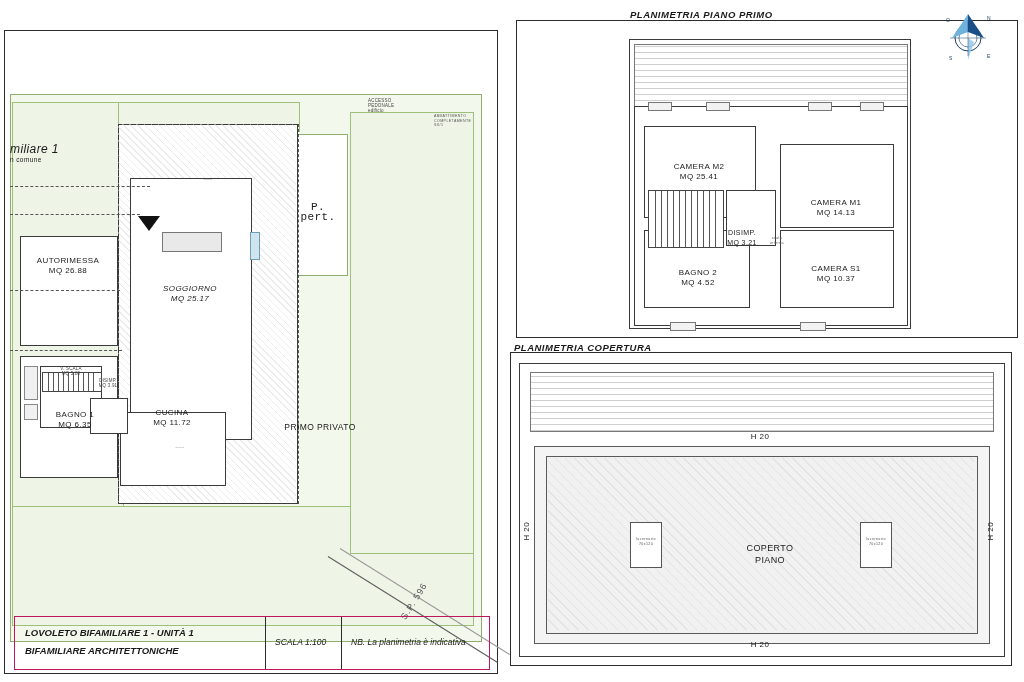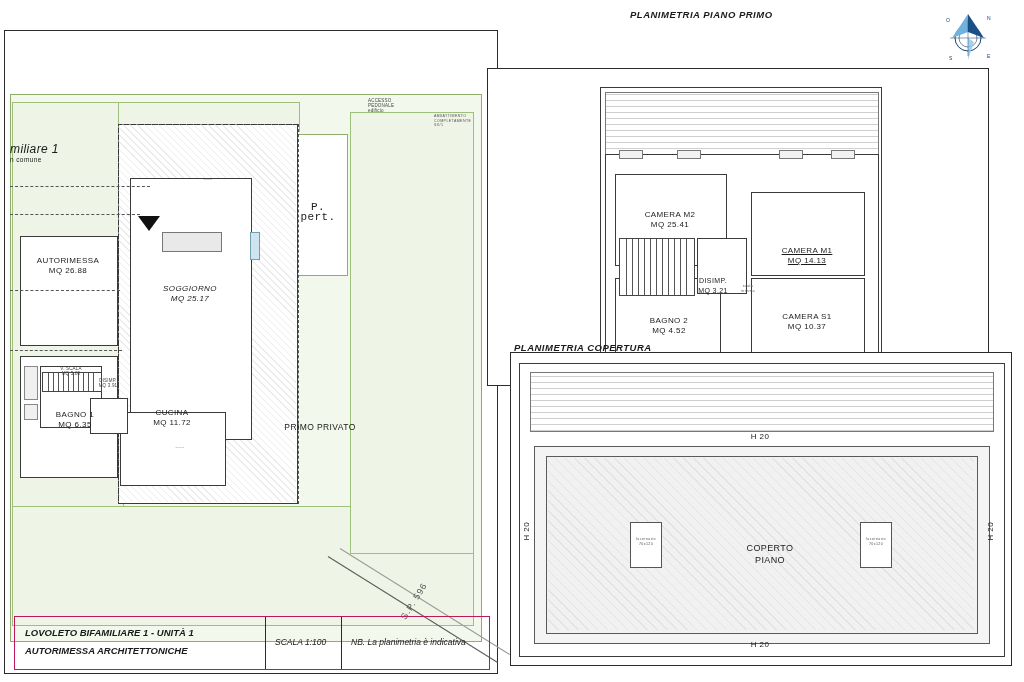--- a/index.html
+++ b/index.html
@@ -34,21 +34,21 @@
   .stair i{position:absolute;top:0;bottom:0;width:1px;background:#555;}
 
   
   #titleblock{left:14px;top:616px;width:474px;height:52px;border:1px solid #be185d;}
   #tb-sep1{left:250px;top:0;width:1px;height:52px;background:#2b2b2b;position:absolute;}
   #tb-sep2{left:326px;top:0;width:1px;height:52px;background:#2b2b2b;position:absolute;}
   .tb-t{position:absolute;font-style:italic;font-weight:bold;font-size:9.5px;}
   .tb-n{position:absolute;font-style:italic;font-size:8.5px;}
 
   
-  #pp{left:487px;top:20px;width:500px;height:316px;margin-top:48px;}
+  #pp{left:516px;top:20px;width:500px;height:316px;}
   #pp-title{left:630px;top:9px;font-size:9.5px;}
   #pp-plan{left:112px;top:18px;width:280px;height:288px;position:absolute;border:1px solid #3a3a3a;background:#fff;}
 
   
   #cp{left:510px;top:352px;width:500px;height:312px;}
   #cp-title{left:514px;top:342px;font-size:9.5px;}
   #cp-plan{left:8px;top:10px;width:484px;height:292px;position:absolute;border:1px solid #3a3a3a;background:#fff;}
   .roofband{position:absolute;background:#f4f4f4;border:1px solid #5a5a5a;}
   .roofhatch{position:absolute;
      background-image:repeating-linear-gradient(45deg,#e3e3e3 0 1px,transparent 1px 7px);}
@@ -157,21 +157,21 @@
 
     <div class="lbl tiny2" style="left:178px;top:142px;width:40px;">───</div>
     <div class="lbl tiny2" style="left:150px;top:410px;width:40px;">───</div>
   </div>
 </div>
 
 <div class="abs" id="titleblock">
   <div id="tb-sep1"></div>
   <div id="tb-sep2"></div>
   <div class="tb-t" style="left:10px;top:10px;">LOVOLETO BIFAMILIARE 1 - UNITÀ 1</div>
-  <div class="tb-t" style="left:10px;top:28px;">AUTORIMESSA ARCHITETTONICHE</div>
+  <div class="tb-t" style="left:10px;top:28px;">BIFAMILIARE ARCHITETTONICHE</div>
   <div class="tb-n" style="left:260px;top:20px;">SCALA 1:100</div>
   <div class="tb-n" style="left:336px;top:20px;">NB. La planimetria è indicativa</div>
 </div>
 
 <div class="abs ttl" id="pp-title">PLANIMETRIA PIANO PRIMO</div>
 <div class="abs frame" id="pp">
   <div id="pp-plan">
 
     <div class="hatch2" style="left:4px;top:4px;width:272px;height:62px;border:1px solid #777;"></div>
 
@@ -200,21 +200,21 @@
     <div class="gray" style="left:76px;top:62px;width:22px;height:7px;background:#f2f2f2;border:1px solid #777;"></div>
     <div class="gray" style="left:178px;top:62px;width:22px;height:7px;background:#f2f2f2;border:1px solid #777;"></div>
     <div class="gray" style="left:230px;top:62px;width:22px;height:7px;background:#f2f2f2;border:1px solid #777;"></div>
     <div class="gray" style="left:40px;top:282px;width:24px;height:7px;background:#f2f2f2;border:1px solid #777;"></div>
     <div class="gray" style="left:170px;top:282px;width:24px;height:7px;background:#f2f2f2;border:1px solid #777;"></div>
 
     <div class="lbl" style="left:22px;top:122px;width:94px;">
       <span>CAMERA M2</span><br>
       <span>MQ 25.41</span>
     </div>
-    <div class="lbl" style="left:156px;top:158px;width:100px;text-decoration:underline;">
+    <div class="lbl" style="left:156px;top:158px;width:100px;">
       <span>CAMERA M1</span><br>
       <span>MQ 14.13</span>
     </div>
     <div class="lbl" style="left:156px;top:224px;width:100px;">
       <span>CAMERA S1</span><br>
       <span>MQ 10.37</span>
     </div>
     <div class="lbl" style="left:22px;top:228px;width:92px;">
       <span>BAGNO 2</span><br>
       <span>MQ 4.52</span>

